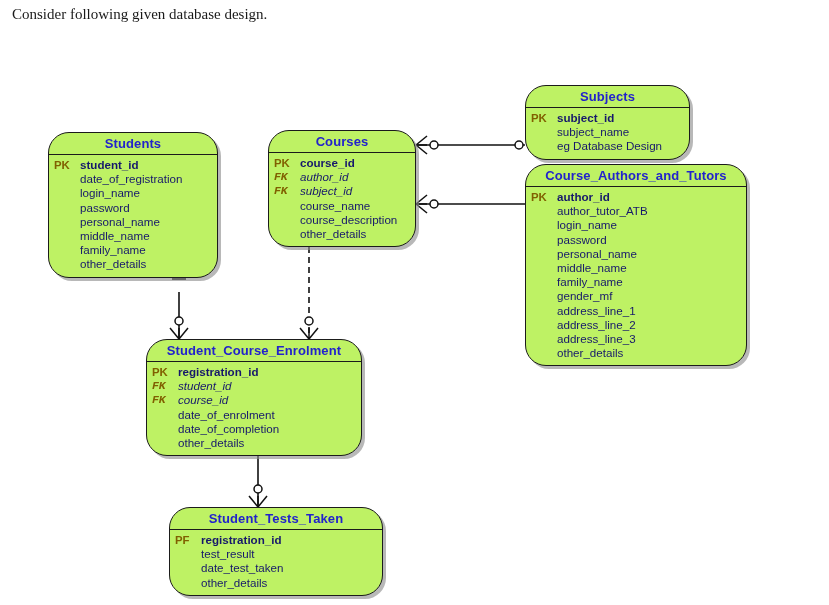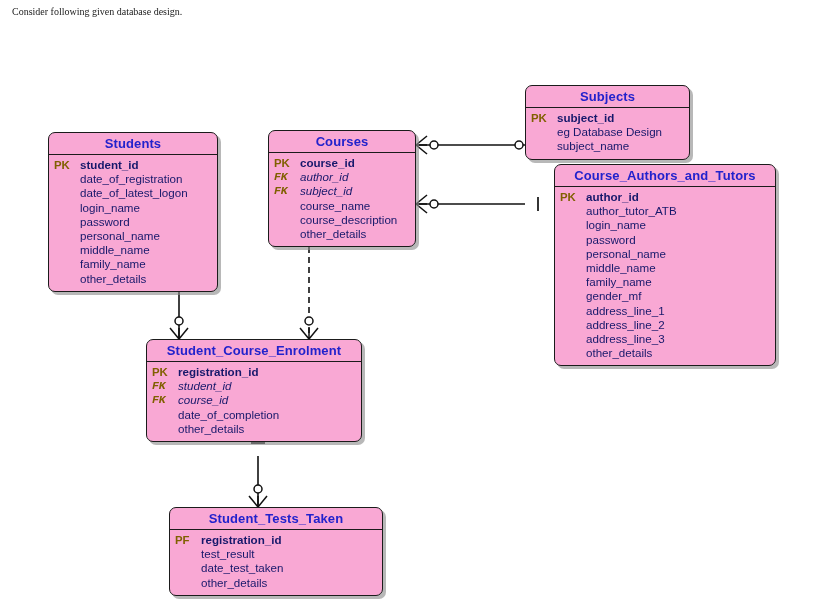--- a/index.html
+++ b/index.html
@@ -10,32 +10,32 @@
     font-family:"Liberation Sans", sans-serif;
     position:relative;
     overflow:hidden;
   }
   #stage{position:absolute;inset:0;width:829px;height:605px;}
 
   .caption{
     position:absolute;
     left:12px; top:6px;
     font-family:"Liberation Serif", serif;
-    font-size:10px;
+    font-size:15px;
     color:#1a1a1a;
     white-space:nowrap;
   }
 
   
   .entity{
     position:absolute;
     box-sizing:border-box;
-    background:#f9a8d4;
+    background:#bef264;
     border:1.6px solid #1b1b1b;
-    border-radius:7px;
+    border-radius:21px;
     box-shadow:3px 3px 0 0 rgba(140,140,140,.62);
     overflow:hidden;
   }
   .entity-title{
     text-align:center;
     color:#2222cc;
     font-weight:bold;
     font-size:13px;
     letter-spacing:.1px;
     padding:3px 6px 3px 6px;
@@ -131,24 +131,20 @@
           <div class="attr is-pk">
             <span class="key">PK</span>
             <span class="nm">student_id</span>
           </div>
           <div class="attr">
             <span class="key"></span>
             <span class="nm">date_of_registration</span>
           </div>
           <div class="attr">
             <span class="key"></span>
-            <span class="nm">date_of_latest_logon</span>
-          </div>
-          <div class="attr">
-            <span class="key"></span>
             <span class="nm">login_name</span>
           </div>
           <div class="attr">
             <span class="key"></span>
             <span class="nm">password</span>
           </div>
           <div class="attr">
             <span class="key"></span>
             <span class="nm">personal_name</span>
           </div>
@@ -197,29 +193,29 @@
       </div>
       <div class="entity" style="left: 525px; top: 85px; width: 165px;">
         <div class="entity-title">Subjects</div>
         <div class="entity-body">
           <div class="attr is-pk">
             <span class="key">PK</span>
             <span class="nm">subject_id</span>
           </div>
           <div class="attr">
             <span class="key"></span>
+            <span class="nm">subject_name</span>
+          </div>
+          <div class="attr">
+            <span class="key"></span>
             <span class="nm">eg Database Design</span>
           </div>
-          <div class="attr">
-            <span class="key"></span>
-            <span class="nm">subject_name</span>
-          </div>
-        </div>
-      </div>
-      <div class="entity" style="left: 554px; top: 164px; width: 222px;">
+        </div>
+      </div>
+      <div class="entity" style="left: 525px; top: 164px; width: 222px;">
         <div class="entity-title">Course_Authors_and_Tutors</div>
         <div class="entity-body">
           <div class="attr is-pk">
             <span class="key">PK</span>
             <span class="nm">author_id</span>
           </div>
           <div class="attr">
             <span class="key"></span>
             <span class="nm">author_tutor_ATB</span>
           </div>
@@ -275,20 +271,24 @@
           <div class="attr is-fk">
             <span class="key fk">FK</span>
             <span class="nm">student_id</span>
           </div>
           <div class="attr is-fk">
             <span class="key fk">FK</span>
             <span class="nm">course_id</span>
           </div>
           <div class="attr">
             <span class="key"></span>
+            <span class="nm">date_of_enrolment</span>
+          </div>
+          <div class="attr">
+            <span class="key"></span>
             <span class="nm">date_of_completion</span>
           </div>
           <div class="attr">
             <span class="key"></span>
             <span class="nm">other_details</span>
           </div>
         </div>
       </div>
       <div class="entity" style="left: 169px; top: 507px; width: 214px;">
         <div class="entity-title">Student_Tests_Taken</div>

